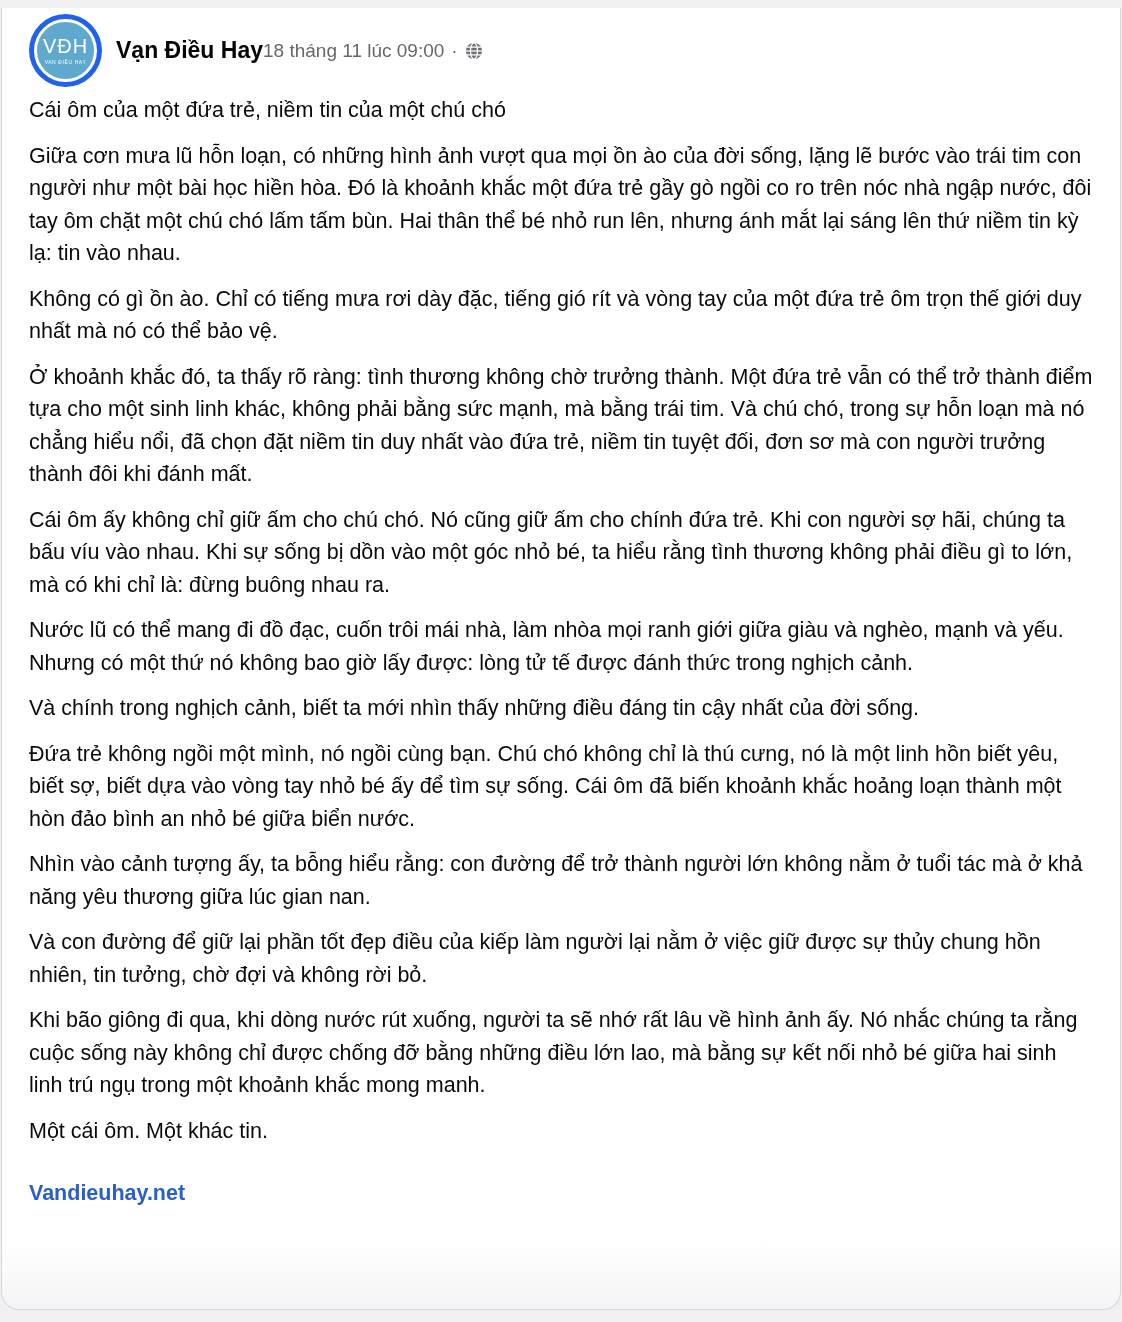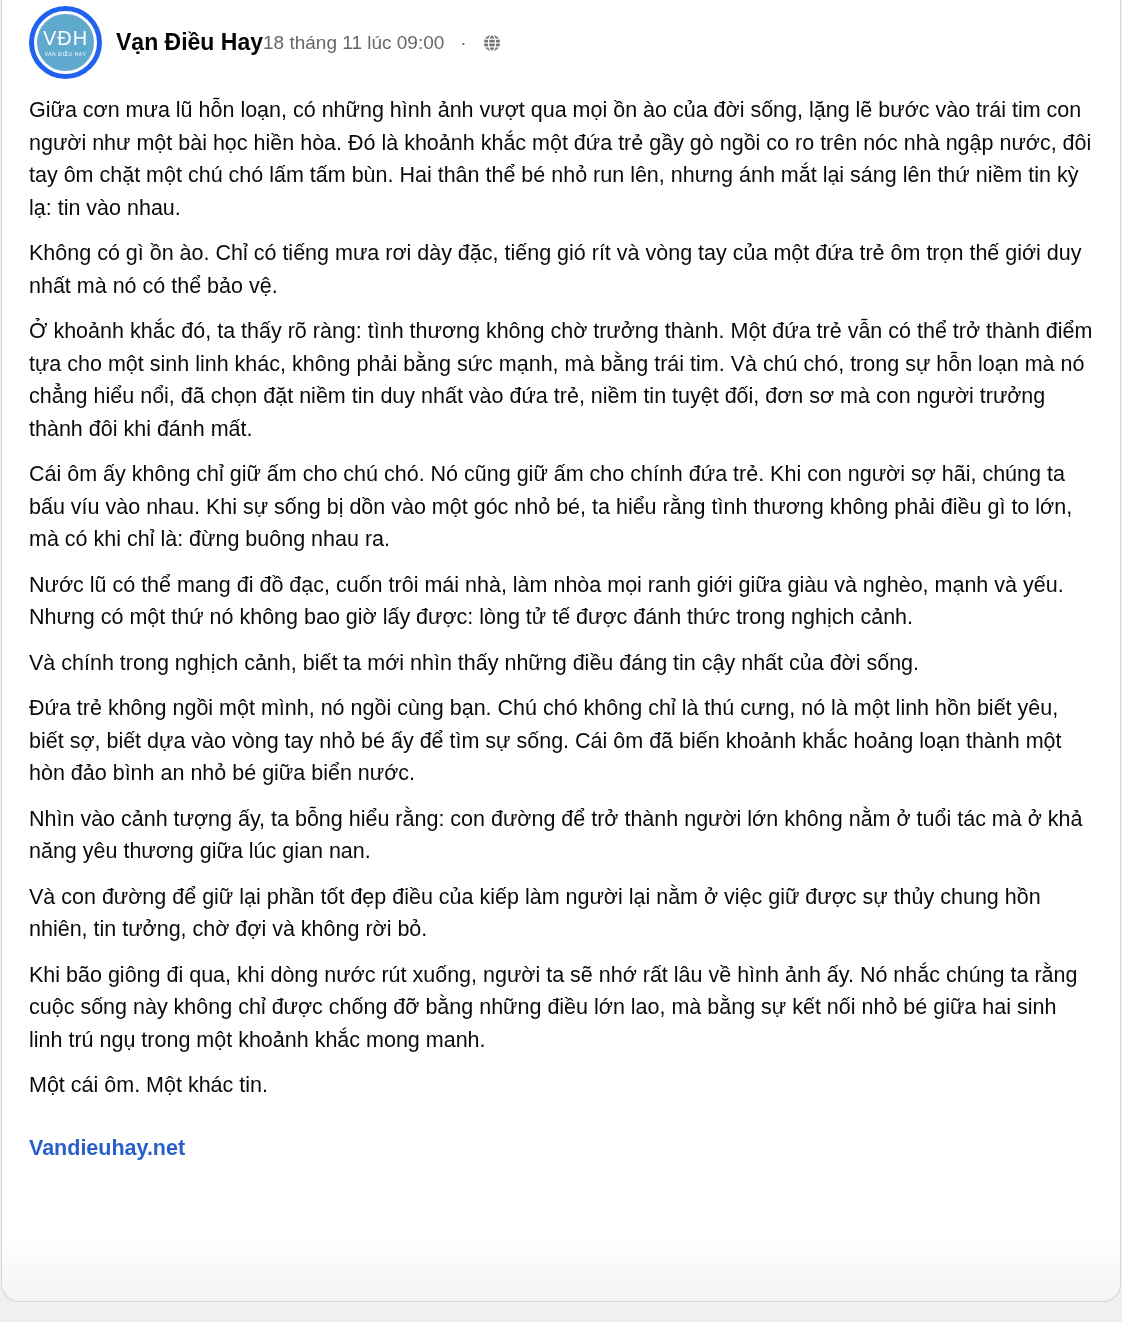--- a/index.html
+++ b/index.html
@@ -2,21 +2,21 @@
 <html><head>
 <meta charset="utf-8">
 <style>
   html, body { margin: 0; padding: 0; }
   body {
     width: 1122px; height: 1322px; overflow: hidden;
     background: #f0eff2;
     font-family: "Liberation Sans", "DejaVu Sans", sans-serif;
   }
   .post-card {
-    margin: 0 1px; height: 1302px; box-sizing: border-box;
+    margin: 8px 1px; height: 1302px; box-sizing: border-box;
     background: linear-gradient(180deg, #ffffff 0%, #ffffff 95%, #f4f3f5 100%);
     border: 1px solid #d5d7dc; border-top: none;
     border-radius: 0 0 18px 18px;
     padding: 3px 27px 0 27px;
   }
   .post-header { display: flex; align-items: center; gap: 14px; height: 78px; }
   .avatar-ring {
     width: 73px; height: 73px; border-radius: 50%;
     background: #2161f0; flex: 0 0 auto; cursor: pointer;
     display: flex; align-items: center; justify-content: center;
@@ -28,21 +28,21 @@
     color: #ffffff; user-select: none;
   }
   .avatar-initials { font-size: 20px; line-height: 1; letter-spacing: 1px; }
   .avatar-sub { font-size: 5px; letter-spacing: 0.6px; margin-top: 3px; white-space: nowrap; }
   .header-info { display: flex; }
   .page-name {
     font-size: 23px; font-weight: 700; color: #050505;
     line-height: 1.25; text-decoration: none; cursor: pointer;
   }
   .post-meta {
-    display: flex; align-items: center; gap: 16px;
+    display: flex; align-items: center; gap: 7px;
     font-size: 19px; color: #65676b; margin-top: 2px;
   }
   .post-meta .time { cursor: pointer; }
   .globe-icon { display: inline-flex; align-items: center; }
   .post-body p {
     font-size: 21.5px; line-height: 32.5px; color: #0a0a0b;
     margin: 13px 0;
   }
   .post-body p.first { margin-top: 5px; }
   .post-link {
@@ -76,20 +76,21 @@
               <line x1="0.8" y1="8" x2="15.2" y2="8"></line>
               <path d="M1.6 4.6h12.8M1.6 11.4h12.8"></path>
             </g>
           </svg>
         </span>
       </div>
     </div>
   </header>
 
   <div class="post-body">
+    <p class="first">Cái ôm của một đứa trẻ, niềm tin của một chú chó</p>
     <p>Giữa cơn mưa lũ hỗn loạn, có những hình ảnh vượt qua mọi ồn ào của đời sống, lặng lẽ bước vào trái tim con người như một bài học hiền hòa. Đó là khoảnh khắc một đứa trẻ gầy gò ngồi co ro trên nóc nhà ngập nước, đôi tay ôm chặt một chú chó lấm tấm bùn. Hai thân thể bé nhỏ run lên, nhưng ánh mắt lại sáng lên thứ niềm tin kỳ lạ: tin vào nhau.</p>
     <p>Không có gì ồn ào. Chỉ có tiếng mưa rơi dày đặc, tiếng gió rít và vòng tay của một đứa trẻ ôm trọn thế giới duy nhất mà nó có thể bảo vệ.</p>
     <p>Ở khoảnh khắc đó, ta thấy rõ ràng: tình thương không chờ trưởng thành. Một đứa trẻ vẫn có thể trở thành điểm tựa cho một sinh linh khác, không phải bằng sức mạnh, mà bằng trái tim. Và chú chó, trong sự hỗn loạn mà nó chẳng hiểu nổi, đã chọn đặt niềm tin duy nhất vào đứa trẻ, niềm tin tuyệt đối, đơn sơ mà con người trưởng thành đôi khi đánh mất.</p>
     <p>Cái ôm ấy không chỉ giữ ấm cho chú chó. Nó cũng giữ ấm cho chính đứa trẻ. Khi con người sợ hãi, chúng ta bấu víu vào nhau. Khi sự sống bị dồn vào một góc nhỏ bé, ta hiểu rằng tình thương không phải điều gì to lớn, mà có khi chỉ là: đừng buông nhau ra.</p>
     <p>Nước lũ có thể mang đi đồ đạc, cuốn trôi mái nhà, làm nhòa mọi ranh giới giữa giàu và nghèo, mạnh và yếu. Nhưng có một thứ nó không bao giờ lấy được: lòng tử tế được đánh thức trong nghịch cảnh.</p>
     <p>Và chính trong nghịch cảnh, biết ta mới nhìn thấy những điều đáng tin cậy nhất của đời sống.</p>
     <p>Đứa trẻ không ngồi một mình, nó ngồi cùng bạn. Chú chó không chỉ là thú cưng, nó là một linh hồn biết yêu, biết sợ, biết dựa vào vòng tay nhỏ bé ấy để tìm sự sống. Cái ôm đã biến khoảnh khắc hoảng loạn thành một hòn đảo bình an nhỏ bé giữa biển nước.</p>
     <p>Nhìn vào cảnh tượng ấy, ta bỗng hiểu rằng: con đường để trở thành người lớn không nằm ở tuổi tác mà ở khả năng yêu thương giữa lúc gian nan.</p>
     <p>Và con đường để giữ lại phần tốt đẹp điều của kiếp làm người lại nằm ở việc giữ được sự thủy chung hồn nhiên, tin tưởng, chờ đợi và không rời bỏ.</p>
     <p>Khi bão giông đi qua, khi dòng nước rút xuống, người ta sẽ nhớ rất lâu về hình ảnh ấy. Nó nhắc chúng ta rằng cuộc sống này không chỉ được chống đỡ bằng những điều lớn lao, mà bằng sự kết nối nhỏ bé giữa hai sinh linh trú ngụ trong một khoảnh khắc mong manh.</p>

